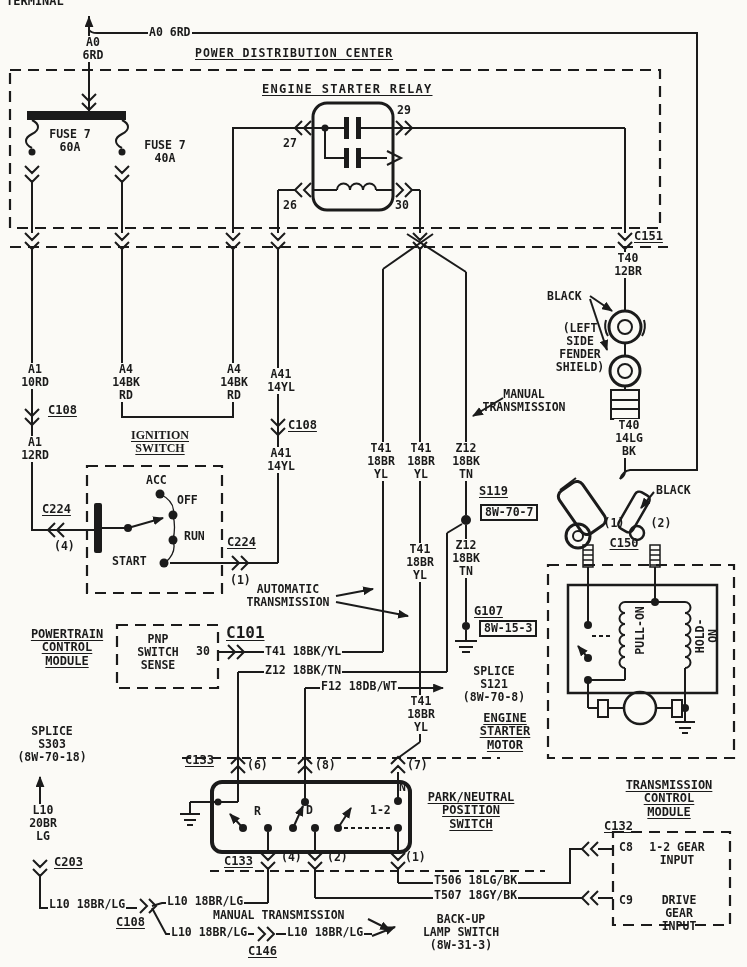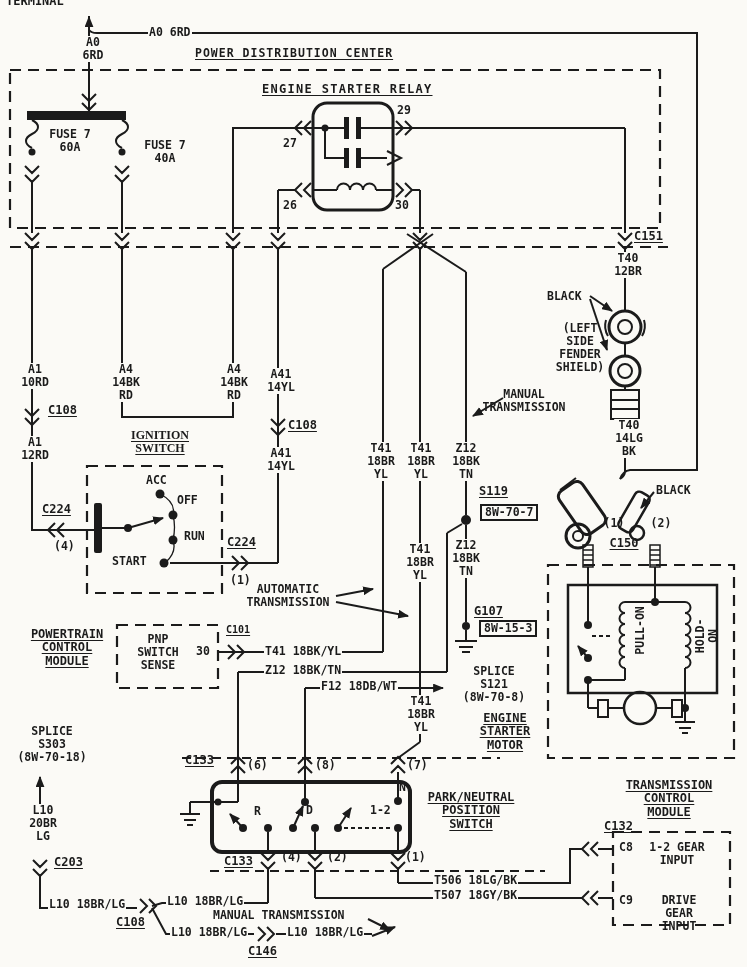--- a/index.html
+++ b/index.html
@@ -288,21 +288,21 @@
 TN</div>
       <div class="lb u" style="left: 474px; top: 605px; font-size: 12px;">G107</div>
       <div class="lb box" style="left: 479px; top: 620px;">8W-15-3</div>
       <div class="lb c u" style="left: 67px; top: 628px; font-size: 12px;">POWERTRAIN
 CONTROL
 MODULE</div>
       <div class="lb c" style="left: 158px; top: 633px;">PNP
 SWITCH
 SENSE</div>
       <div class="lb" style="left: 196px; top: 645px;">30</div>
-      <div class="lb u" style="left: 226px; top: 624px; font-size: 10px;">C101</div>
+      <div class="lb u" style="left: 226px; top: 624px; font-size: 16px;">C101</div>
       <div class="lb bg" style="left: 264px; top: 645px;">T41 18BK/YL</div>
       <div class="lb bg" style="left: 264px; top: 664px;">Z12 18BK/TN</div>
       <div class="lb bg" style="left: 320px; top: 680px;">F12 18DB/WT</div>
       <div class="lb c" style="left: 494px; top: 665px;">SPLICE
 S121
 (8W-70-8)</div>
       <div class="lb c bg" style="left: 421px; top: 695px;">T41
 18BR
 YL</div>
       <div class="lb c u" style="left: 505px; top: 712px; font-size: 12px;">ENGINE
@@ -332,20 +332,23 @@
       <div class="lb" style="left: 405px; top: 851px;">(1)</div>
       <div class="lb bg" style="left: 433px; top: 874px;">T506 18LG/BK</div>
       <div class="lb bg" style="left: 433px; top: 889px;">T507 18GY/BK</div>
       <div class="lb bg" style="left: 48px; top: 898px;">L10 18BR/LG</div>
       <div class="lb u" style="left: 116px; top: 916px; font-size: 12px;">C108</div>
       <div class="lb bg" style="left: 166px; top: 895px;">L10 18BR/LG</div>
       <div class="lb bg" style="left: 170px; top: 926px;">L10 18BR/LG</div>
       <div class="lb u" style="left: 248px; top: 945px; font-size: 12px;">C146</div>
       <div class="lb bg" style="left: 286px; top: 926px;">L10 18BR/LG</div>
       <div class="lb bg" style="left: 212px; top: 909px;">MANUAL TRANSMISSION</div>
+      <div class="lb c" style="left: 461px; top: 913px;">BACK-UP
+LAMP SWITCH
+(8W-31-3)</div>
       <div class="lb c u" style="left: 669px; top: 779px; font-size: 12px;">TRANSMISSION
 CONTROL
 MODULE</div>
       <div class="lb u" style="left: 604px; top: 820px; font-size: 12px;">C132</div>
       <div class="lb" style="left: 619px; top: 841px;">C8</div>
       <div class="lb c" style="left: 677px; top: 841px;">1-2 GEAR
 INPUT</div>
       <div class="lb" style="left: 619px; top: 894px;">C9</div>
       <div class="lb c" style="left: 679px; top: 894px;">DRIVE GEAR
 INPUT</div>

